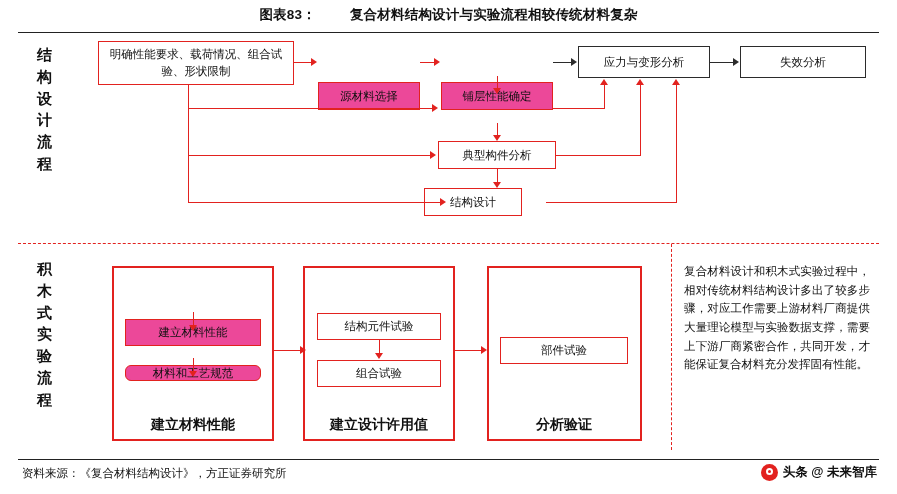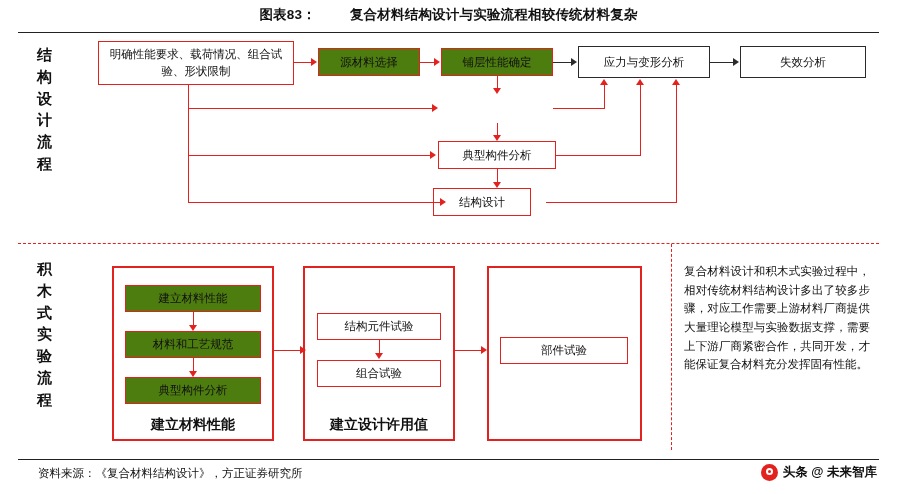--- a/index.html
+++ b/index.html
@@ -72,21 +72,21 @@
     background: #ffffff;
     font-size: 11.5px;
     color: #111;
     display: flex;
     align-items: center;
     justify-content: center;
     text-align: center;
     line-height: 1.45;
     padding: 2px 4px;
   }
-  .box.pink { background: #4d7c0f; border-color: #e2221f; }
+  .box.pink { background: #ec4899; border-color: #e2221f; margin-top: 34px; }
   .box.dark { border-color: #2b2b2b; }
   .box.bold { font-weight: bold; font-size: 14px; }
   
   .panel {
     position: absolute;
     box-sizing: border-box;
     border: 2px solid #e2221f;
     background: #ffffff;
   }
   
@@ -127,21 +127,20 @@
     color: #111;
     text-align: justify;
   }
   
   .source {
     position: absolute;
     left: 22px; top: 466px;
     font-size: 11.5px;
     color: #111;
     font-family: "Liberation Serif", serif;
-    margin-left: 16px;
   }
   
   .watermark {
     position: absolute;
     right: 20px; top: 464px;
     display: flex;
     align-items: center;
     gap: 5px;
     font-size: 12.5px;
     color: #111;
@@ -186,21 +185,21 @@
 
   <div class="box pink" style="left:441px; top:48px; width:112px; height:28px;">铺层性能确定</div>
 
   <div class="box dark" style="left:578px; top:46px; width:132px; height:32px;">应力与变形分析</div>
 
   <div class="box dark" style="left:740px; top:46px; width:126px; height:32px;">失效分析</div>
 
 
   <div class="box" style="left:438px; top:141px; width:118px; height:28px;">典型构件分析</div>
 
-  <div class="box" style="left:433px; top:188px; width:98px; height:28px;">结构设计</div>
+  <div class="box" style="left:424px; top:188px; width:98px; height:28px;">结构设计</div>
 
   <div class="ln h" style="left:294px; top:62px; width:18px;"></div>
   <div class="arrow right" style="left:311px; top:58px;"></div>
 
   <div class="ln h" style="left:420px; top:62px; width:15px;"></div>
   <div class="arrow right" style="left:434px; top:58px;"></div>
 
   <div class="ln h dk" style="left:553px; top:62px; width:19px;"></div>
   <div class="arrow right dk" style="left:571px; top:58px;"></div>
 
@@ -234,37 +233,38 @@
   <div class="ln h" style="left:188px; top:155px; width:243px;"></div>
   <div class="arrow right" style="left:430px; top:151px;"></div>
   <div class="ln h" style="left:188px; top:202px; width:253px;"></div>
   <div class="arrow right" style="left:440px; top:198px;"></div>
 
   <div class="panel" style="left:112px; top:266px; width:162px; height:175px;"></div>
   <div class="panel" style="left:303px; top:266px; width:152px; height:175px;"></div>
   <div class="panel" style="left:487px; top:266px; width:155px; height:175px;"></div>
 
   <div class="box pink" style="left:125px; top:285px; width:136px; height:27px;">建立材料性能</div>
-  <div class="box pink" style="left:125px; top:331px; width:136px; height:27px;">材料和工艺规范</div>
+  <div class="box pink" style="left:125px; top:331px; width:136px; height:16px;border-radius:6px;">材料和工艺规范</div>
   <div class="box pink" style="left:125px; top:377px; width:136px; height:27px;">典型构件分析</div>
   <div class="box bold" style="left:122px; top:409px; width:142px; height:30px; border:none;">建立材料性能</div>
 
   <div class="ln v" style="left:193px; top:312px; height:13px;"></div>
   <div class="arrow down" style="left:189px; top:325px;"></div>
   <div class="ln v" style="left:193px; top:358px; height:13px;"></div>
   <div class="arrow down" style="left:189px; top:371px;"></div>
 
   <div class="box" style="left:317px; top:313px; width:124px; height:27px;">结构元件试验</div>
   <div class="box" style="left:317px; top:360px; width:124px; height:27px;">组合试验</div>
   <div class="box bold" style="left:307px; top:409px; width:144px; height:30px; border:none;">建立设计许用值</div>
 
   <div class="ln v" style="left:379px; top:340px; height:14px;"></div>
   <div class="arrow down" style="left:375px; top:353px;"></div>
 
   <div class="box" style="left:500px; top:337px; width:128px; height:27px;">部件试验</div>
+  <div class="box bold" style="left:492px; top:409px; width:144px; height:30px; border:none;">分析验证</div>
 
   <div class="ln h" style="left:274px; top:350px; width:30px;"></div>
   <div class="arrow right" style="left:300px; top:346px;"></div>
   <div class="ln h" style="left:455px; top:350px; width:30px;"></div>
   <div class="arrow right" style="left:481px; top:346px;"></div>
 
   <div style="position:absolute; left:671px; top:244px; width:0; height:206px; border-left:1.6px dashed #e2221f;"></div>
 
   <div class="note">复合材料设计和积木式实验过程中，相对传统材料结构设计多出了较多步骤，对应工作需要上游材料厂商提供大量理论模型与实验数据支撑，需要上下游厂商紧密合作，共同开发，才能保证复合材料充分发挥固有性能。</div>
 

